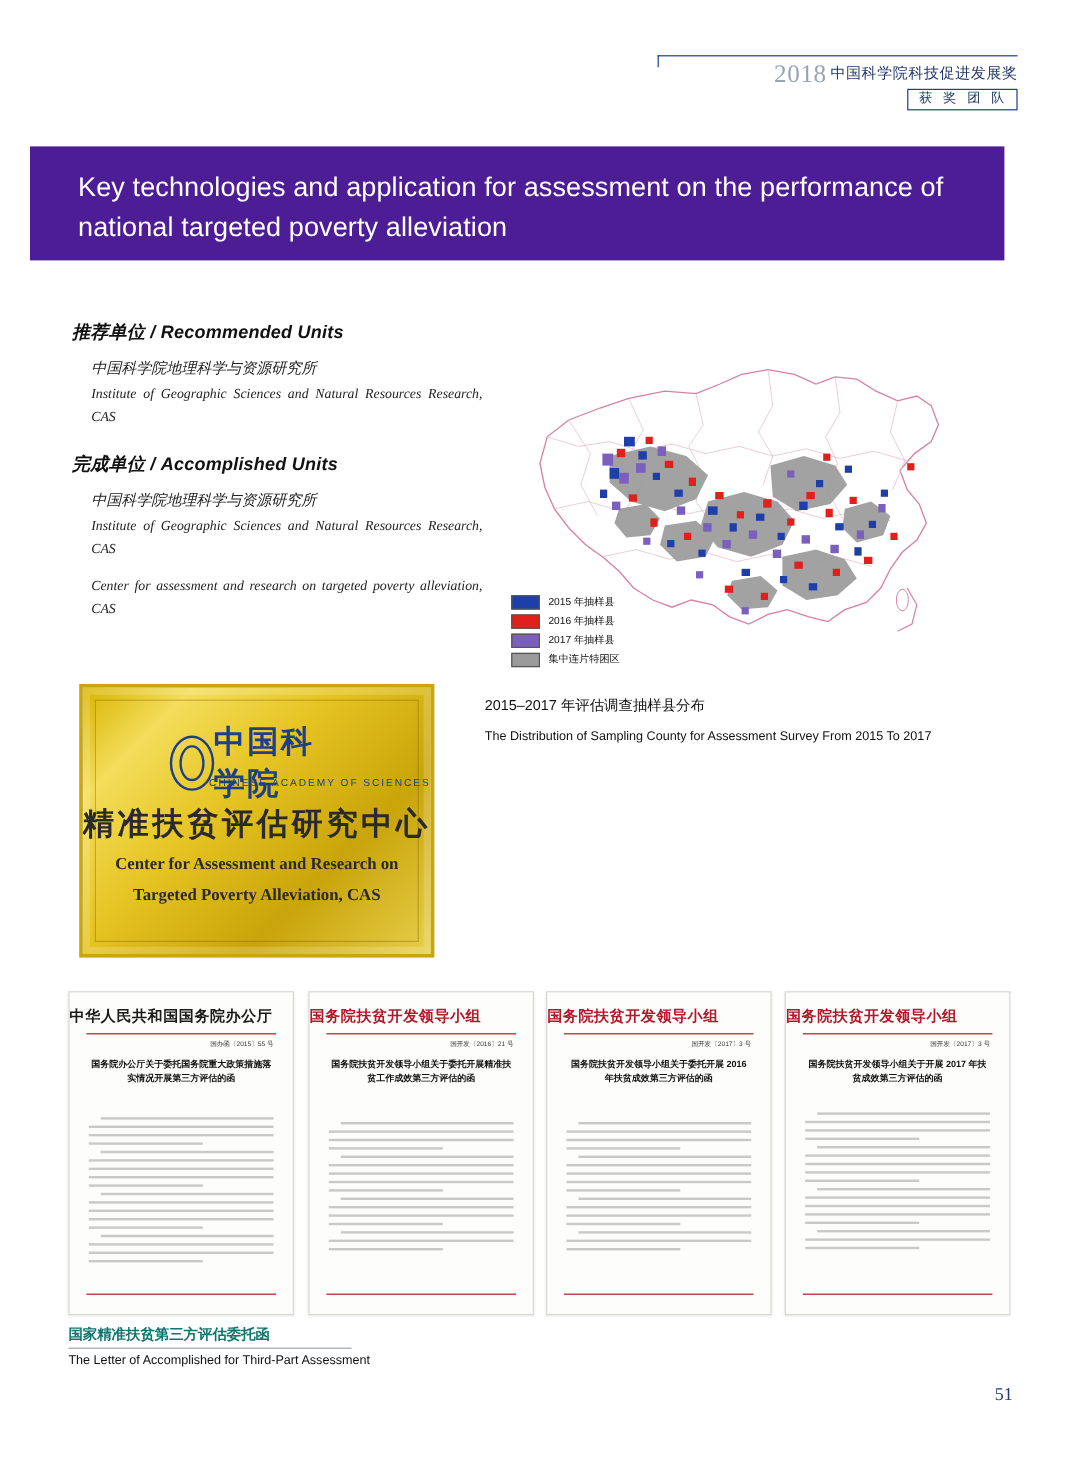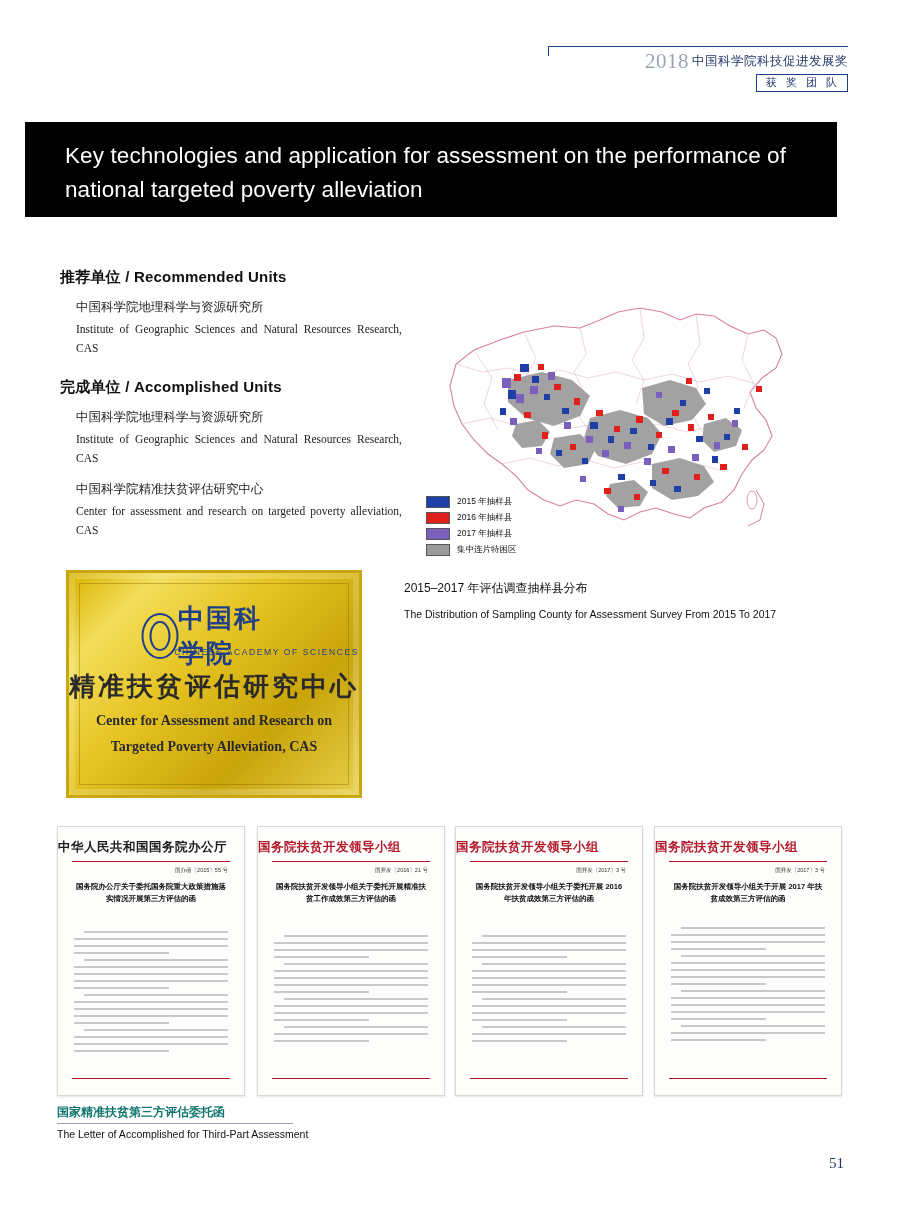--- a/index.html
+++ b/index.html
@@ -74,40 +74,41 @@
     white-space: nowrap;
   }
 
   
   .title-band {
     position: absolute;
     top: 122px;
     left: 25px;
     width: 812px;
     height: 95px;
-    background: #000000;
+    background: #4c1d95;
   }
   .title-band .title-text {
     position: absolute;
     left: 40px;
     top: 17px;
     width: 740px;
     color: #ffffff;
     font-size: 22.5px;
     line-height: 34px;
     font-weight: 400;
     letter-spacing: 0.1px;
   }
 
   
   .units-col {
     position: absolute;
     left: 60px;
     top: 268px;
     width: 330px;
+    font-style: italic;
   }
   .unit-heading {
     font-size: 15px;
     font-weight: bold;
     color: #111111;
     margin: 0 0 11px 0;
     letter-spacing: 0.2px;
   }
   .unit-heading.second {
     margin-top: 20px;
@@ -411,21 +412,20 @@
     <div class="unit-cn">中国科学院地理科学与资源研究所</div>
     <div class="unit-en">Institute of Geographic Sciences and Natural Resources Research, CAS</div>
   </div>
 
   <div class="unit-heading second">完成单位 / Accomplished Units</div>
   <div class="unit-block">
     <div class="unit-cn">中国科学院地理科学与资源研究所</div>
     <div class="unit-en">Institute of Geographic Sciences and Natural Resources Research, CAS</div>
   </div>
   <div class="unit-block">
-    <div class="unit-cn">中国科学院精准扶贫评估研究中心</div>
     <div class="unit-en">Center for assessment and research on targeted poverty alleviation, CAS</div>
   </div>
 </div>
 
 <div class="plaque">
   <div class="plaque-inner"></div>
   <div class="plaque-logo">
     <span class="plaque-seal"></span>
     <span class="plaque-cas-cn">中国科学院</span>
   </div>

